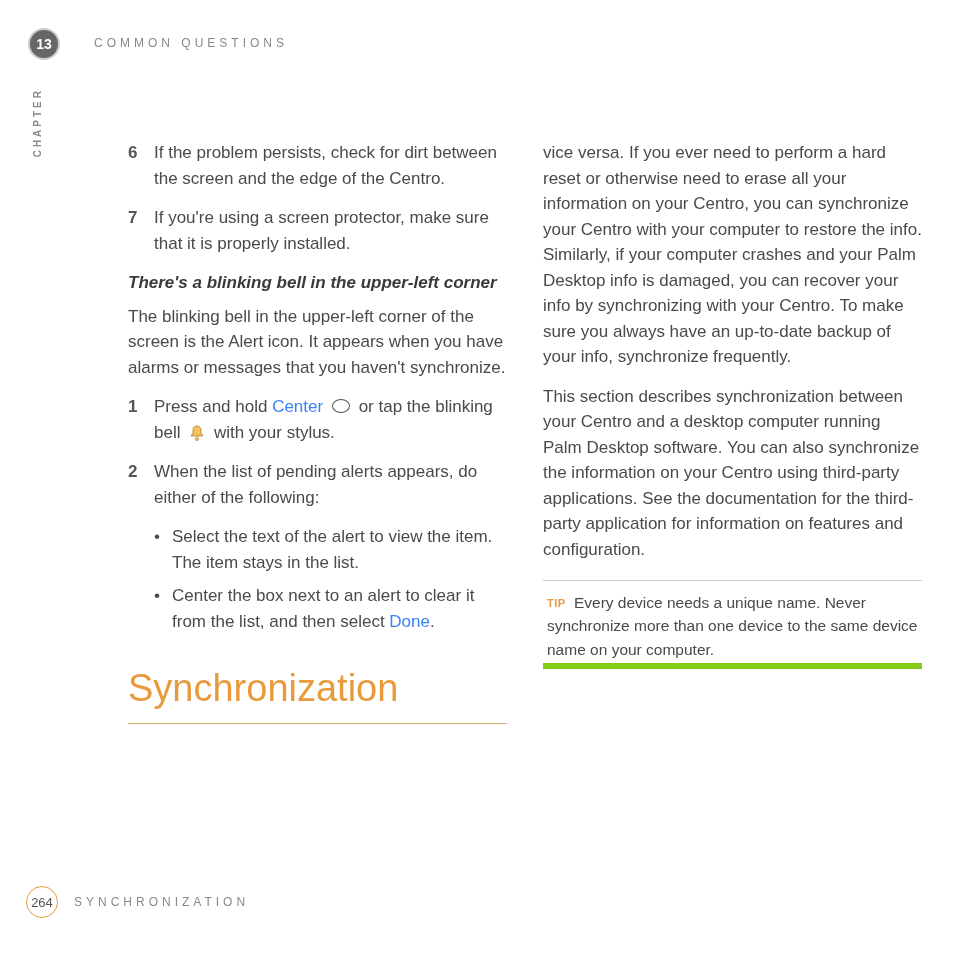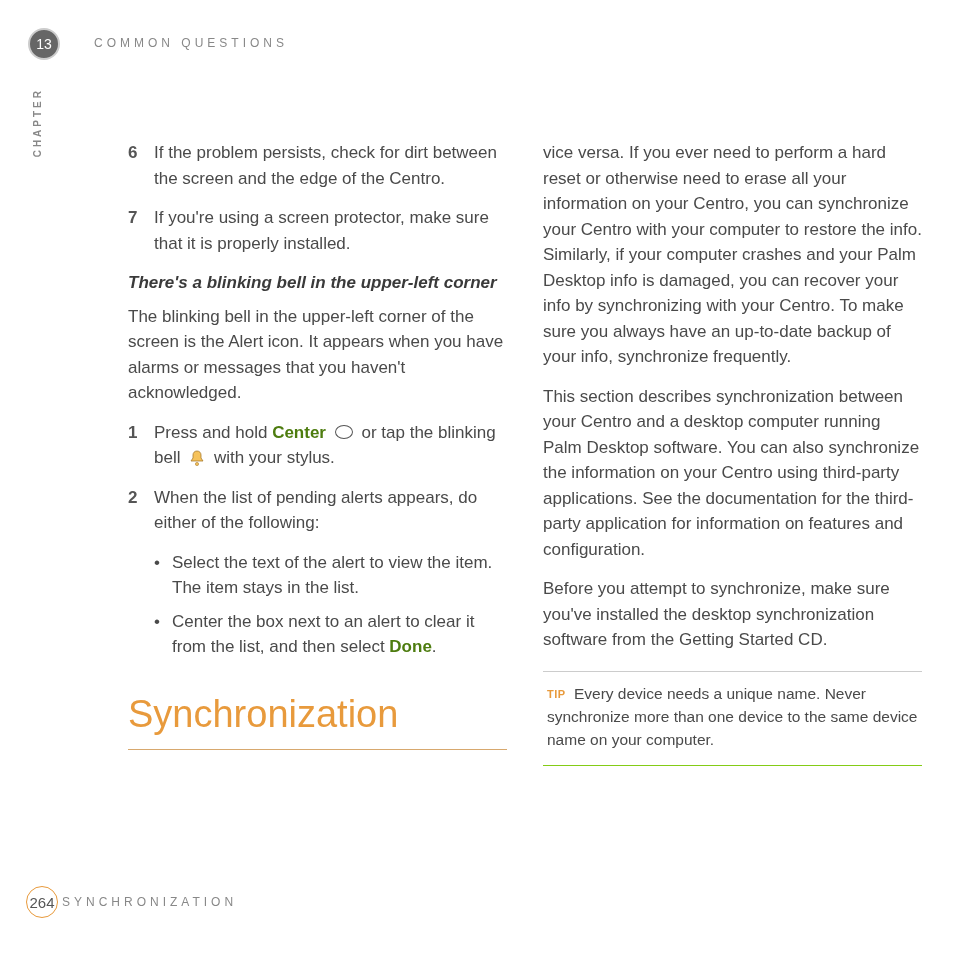--- a/index.html
+++ b/index.html
@@ -19,21 +19,21 @@
     width: 32px;
     height: 32px;
     border-radius: 50%;
     background: #666;
     border: 2px solid #ccc;
     color: #fff;
     display: flex;
     align-items: center;
     justify-content: center;
     font-size: 14px;
-    font-weight: 400;
+    font-weight: 700;
   }
   .header-label {
     position: absolute;
     top: 36px;
     left: 94px;
     font-size: 12px;
     letter-spacing: 4px;
     color: #888;
     text-transform: uppercase;
     font-weight: 300;
@@ -76,41 +76,41 @@
   .bullet .dot { width: 18px; flex-shrink: 0; }
   .bullet .txt { flex: 1; }
   .section-title {
     font-size: 38px;
     color: #e89a3c;
     font-weight: 300;
     margin: 26px 0 6px;
     break-after: avoid;
   }
   .rule { border: none; border-top: 1px solid #d7a86e; margin-bottom: 20px; }
-  .bold { font-weight: 700; color: #4d7c0f; }
+  .bold { font-weight: 400; color: #3b82f6; }
   .center-circle {
     display: inline-block;
     width: 18px; height: 14px;
     border: 1.6px solid #555;
     border-radius: 50%;
     vertical-align: -1px;
     margin: 0 4px;
   }
   .bell-icon {
     display: inline-flex;
     width: 20px; height: 18px;
     align-items: center;
     justify-content: center;
     vertical-align: -3px;
     margin: 0 2px;
   }
   .tip-box {
     border-top: 1px solid #ccc;
-    border-bottom: 1px solid #84cc16;
-    padding: 10px 4px 14px;
+    border-bottom: 6px solid #84cc16;
+    padding: 10px 4px 2px;
     margin-top: 18px;
     font-size: 15.5px;
     line-height: 1.5;
     break-inside: avoid;
   }
   .tip-label {
     font-size: 11px;
     color: #e89a3c;
     font-weight: 700;
     letter-spacing: 0.5px;
@@ -124,23 +124,23 @@
     display: flex;
     align-items: center;
   }
   .page-num {
     width: 32px; height: 32px;
     border: 1.5px solid #e89a3c;
     border-radius: 50%;
     display: flex;
     align-items: center;
     justify-content: center;
-    font-size: 15px;
+    font-size: 13px;
     color: #555;
-    margin-right: 4px;
+    margin-right: 16px;
   }
   .footer-label {
     font-size: 12px;
     letter-spacing: 4px;
     color: #888;
     text-transform: uppercase;
     font-weight: 300;
   }
   .avoid { break-inside: avoid; }
 </style>
@@ -160,21 +160,21 @@
     <div class="txt">If the problem persists, check for dirt between the screen and the edge of the Centro.</div>
   </div>
 
   <div class="num-item avoid">
     <div class="num">7</div>
     <div class="txt">If you're using a screen protector, make sure that it is properly installed.</div>
   </div>
 
   <div class="subhead">There's a blinking bell in the upper-left corner</div>
 
-  <div class="para">The blinking bell in the upper-left corner of the screen is the Alert icon. It appears when you have alarms or messages that you haven't acknowledged.</div>
+  <div class="para">The blinking bell in the upper-left corner of the screen is the Alert icon. It appears when you have alarms or messages that you haven't synchronize.</div>
 
   <div class="num-item avoid">
     <div class="num">1</div>
     <div class="txt">
       <span>Press and hold </span><span class="bold">Center</span>
       <span class="center-circle"></span><span> or tap the blinking bell </span><span class="bell-icon">
           <svg width="18" height="16" viewBox="0 0 18 16">
             <path d="M9 1c-2.5 0-4 1.8-4 4v3l-2 3h12l-2-3V5c0-2.2-1.5-4-4-4z" fill="#f6c25a" stroke="#a87b2e" stroke-width="0.8"></path>
             <circle cx="9" cy="14" r="1.6" fill="#f6c25a" stroke="#a87b2e" stroke-width="0.6"></circle>
           </svg>
@@ -203,21 +203,20 @@
   <div class="avoid">
     <div class="section-title">Synchronization</div>
     <hr class="rule">
   </div>
 
 
   <div class="para">vice versa. If you ever need to perform a hard reset or otherwise need to erase all your information on your Centro, you can synchronize your Centro with your computer to restore the info. Similarly, if your computer crashes and your Palm Desktop info is damaged, you can recover your info by synchronizing with your Centro. To make sure you always have an up-to-date backup of your info, synchronize frequently.</div>
 
   <div class="para">This section describes synchronization between your Centro and a desktop computer running Palm Desktop software. You can also synchronize the information on your Centro using third-party applications. See the documentation for the third-party application for information on features and configuration.</div>
 
-  <div class="para">Before you attempt to synchronize, make sure you've installed the desktop synchronization software from the Getting Started CD.</div>
 
   <div class="tip-box">
     <span class="tip-label">TIP</span>
     <span>Every device needs a unique name. Never synchronize more than one device to the same device name on your computer.</span>
   </div>
 
 </div>
 
 <div class="footer">
   <div class="page-num">

